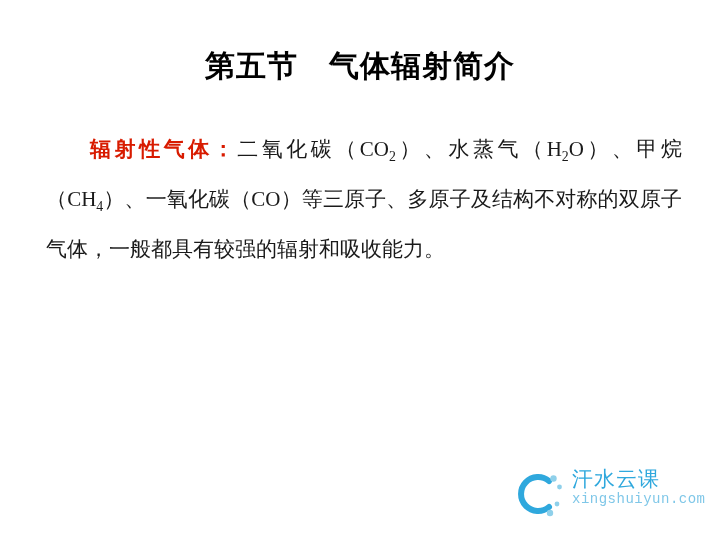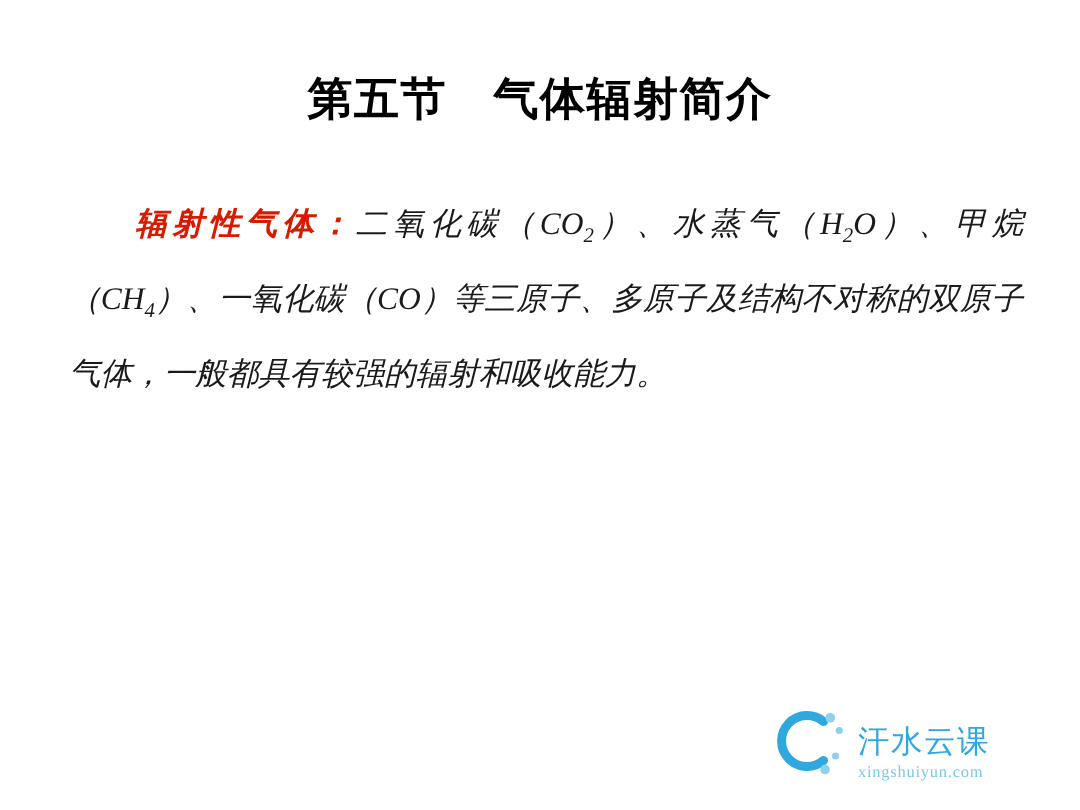--- a/index.html
+++ b/index.html
@@ -38,21 +38,20 @@
     width: 636px;
     font-size: 21px;
     line-height: 42px;
     color: #1a1a1a;
     text-align: justify;
     font-family: "Liberation Serif", serif;
   }
   .para {
     margin: 0;
     text-indent: 2.1em;
-    font-style: italic;
   }
   .para + .para {
     margin-top: 14px;
   }
   .keyword {
     color: #d81b00;
     font-weight: bold;
   }
   .formula {
     font-family: "Liberation Serif", serif;
@@ -71,36 +70,36 @@
   .logo-mark {
     position: absolute;
     left: 0;
     top: 2px;
     width: 52px;
     height: 52px;
   }
   .logo-text-wrap {
     position: absolute;
     left: 60px;
-    top: 16px;
+    top: 0;
     width: 130px;
   }
   .logo-cn {
     font-size: 21px;
     color: #2fa8dd;
     letter-spacing: 1px;
     line-height: 26px;
     font-family: "Liberation Sans", sans-serif;
   }
   .logo-en {
-    font-size: 11px;
+    font-size: 14px;
     color: #7fc7e8;
     letter-spacing: 0.5px;
     line-height: 14px;
-    font-family: Liberation Serif, serif;
+    font-family: Liberation Mono, monospace;
   }
 </style>
 </head>
 <body>
 
 <div class="slide">
 
   <div class="slide-title">第五节　气体辐射简介</div>
 
   <div class="body-block">

